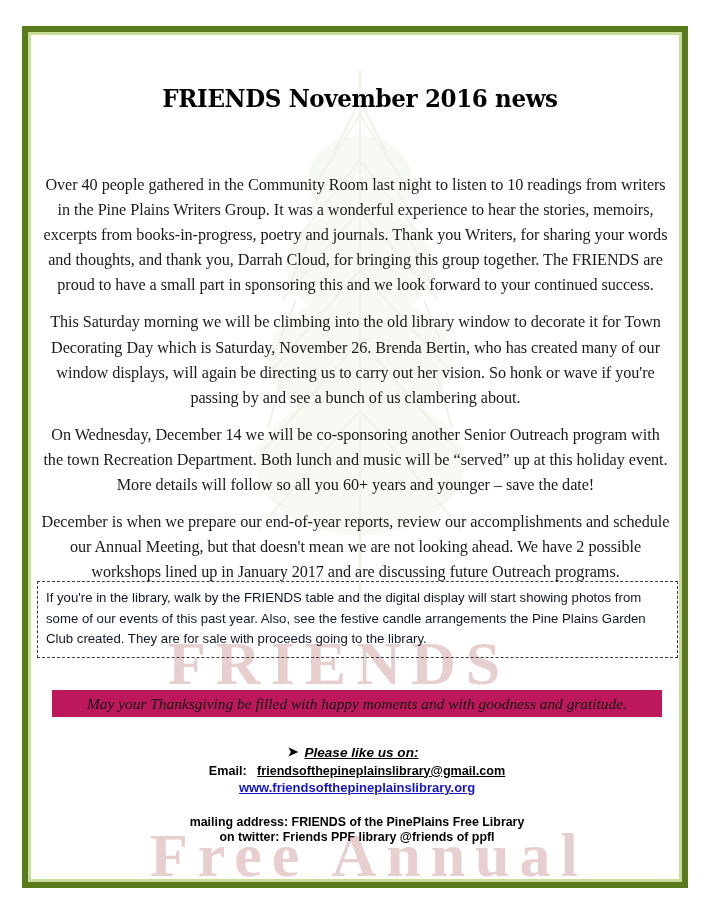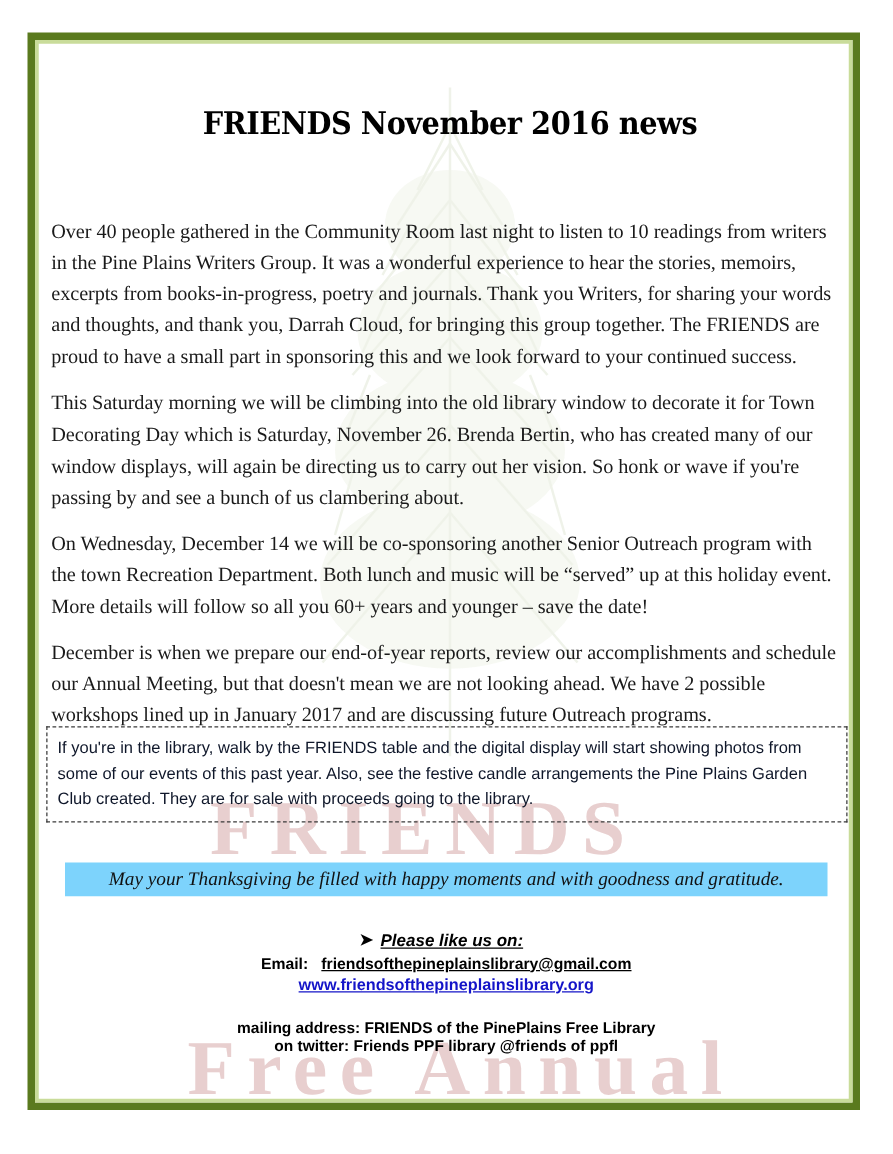--- a/index.html
+++ b/index.html
@@ -98,21 +98,21 @@
     left: 41px;
     top: 157px;
     width: 629px;
   }
   .para {
     font-family: "Liberation Serif", serif;
     font-size: 16.2px;
     line-height: 25.1px;
     color: #1a1a1a;
     margin: 0 0 12px 0;
-    text-align: left;
+    text-align: center;
     letter-spacing: -0.05px;
   }
 
   
   #note-box {
     position: absolute;
     left: 37px;
     top: 565px;
     width: 641px;
     box-sizing: border-box;
@@ -129,21 +129,21 @@
     color: #0f172a;
   }
 
   
   #banner {
     position: absolute;
     left: 52px;
     top: 674px;
     width: 610px;
     height: 27px;
-    background: #7dd3fc;
+    background: #be185d;
     display: flex;
     align-items: center;
     justify-content: center;
   }
   #banner-text {
     font-family: "Liberation Serif", serif;
     font-style: italic;
     font-size: 15.4px;
     color: #111111;
     white-space: nowrap;

